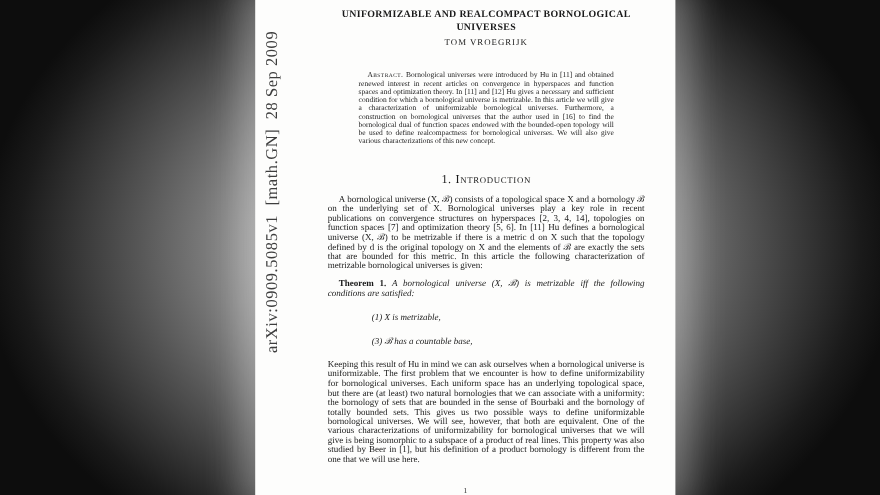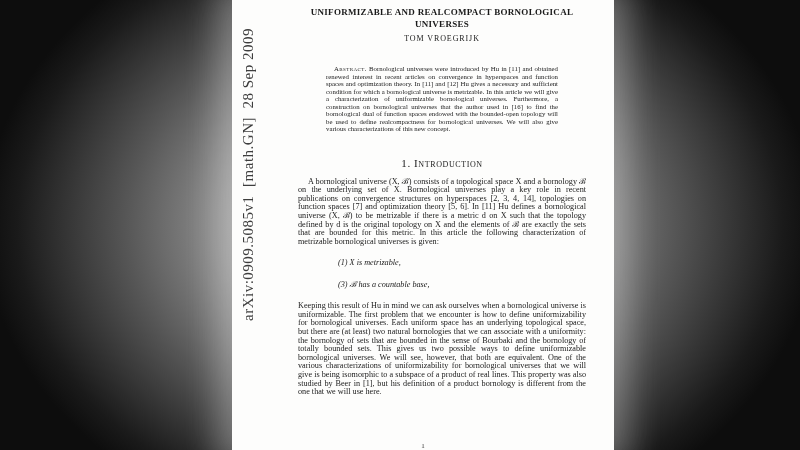--- a/index.html
+++ b/index.html
@@ -132,20 +132,21 @@
       <h1 class="title">UNIFORMIZABLE AND REALCOMPACT BORNOLOGICAL UNIVERSES</h1>
 
       <div class="author">TOM VROEGRIJK</div>
 
       <p class="abstract"><span class="abstract-label">Abstract.</span> <span>Bornological universes were introduced by Hu in [11] and obtained renewed interest in recent articles on convergence in hyperspaces and function spaces and optimization theory. In [11] and [12] Hu gives a necessary and sufficient condition for which a bornological universe is metrizable. In this article we will give a characterization of uniformizable bornological universes. Furthermore, a construction on bornological universes that the author used in [16] to find the bornological dual of function spaces endowed with the bounded-open topology will be used to define realcompactness for bornological universes. We will also give various characterizations of this new concept.</span></p>
 
       <h2 class="section-heading">1. Introduction</h2>
 
       <p class="body-para indent">A bornological universe (X, ℬ) consists of a topological space X and a bornology ℬ on the underlying set of X.  Bornological universes play a key role in recent publications on convergence structures on hyperspaces [2, 3, 4, 14], topologies on function spaces [7] and optimization theory [5, 6]. In [11] Hu defines a bornological universe (X, ℬ) to be metrizable if there is a metric d on X such that the topology defined by d is the original topology on X and the elements of ℬ are exactly the sets that are bounded for this metric. In this article the following characterization of metrizable bornological universes is given:</p>
 
+      <p class="theorem"><span class="theorem-label">Theorem 1.</span> <span>A bornological universe (X, ℬ) is metrizable iff the following conditions are satisfied:</span></p>
 
       <div class="conditions">
         <p class="condition">(1) X is metrizable,</p>
         <p class="condition">(3) ℬ has a countable base,</p>
       </div>
 
       <p class="body-para">Keeping this result of Hu in mind we can ask ourselves when a bornological universe is uniformizable. The first problem that we encounter is how to define uniformizability for bornological universes. Each uniform space has an underlying topological space, but there are (at least) two natural bornologies that we can associate with a uniformity: the bornology of sets that are bounded in the sense of Bourbaki and the bornology of totally bounded sets. This gives us two possible ways to define uniformizable bornological universes. We will see, however, that both are equivalent. One of the various characterizations of uniformizability for bornological universes that we will give is being isomorphic to a subspace of a product of real lines. This property was also studied by Beer in [1], but his definition of a product bornology is different from the one that we will use here.</p>
 
     </div>
 

